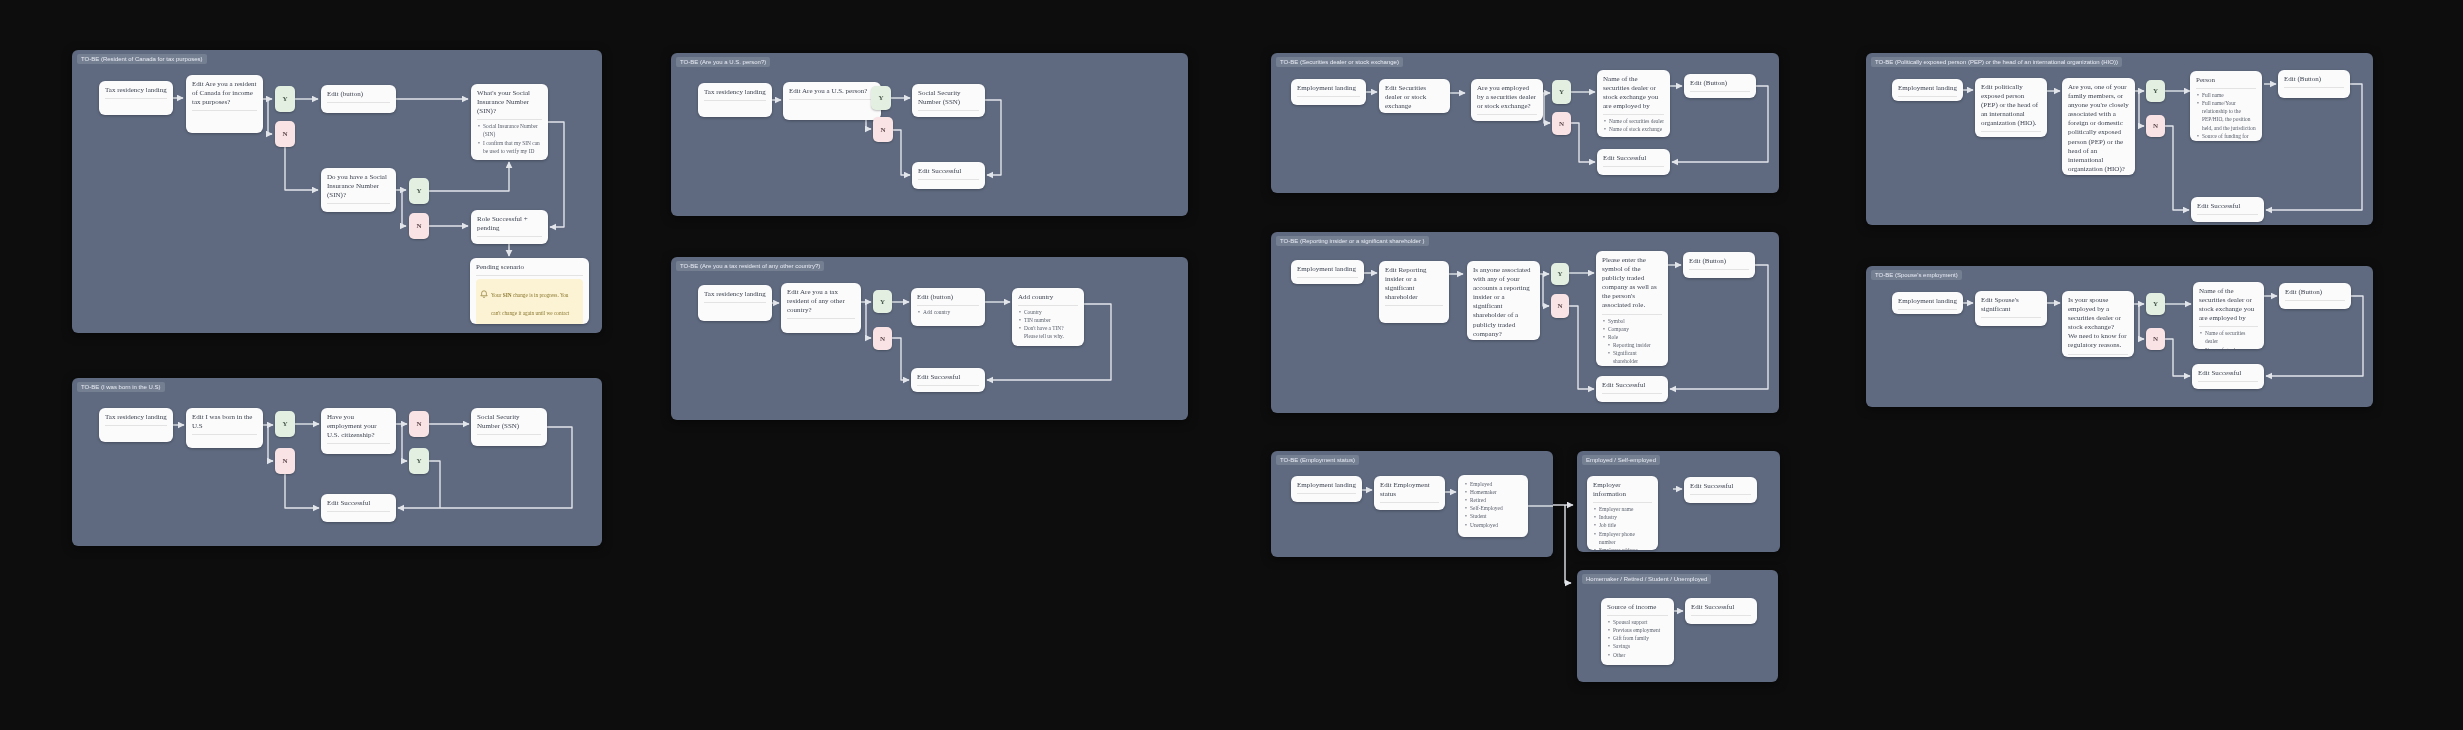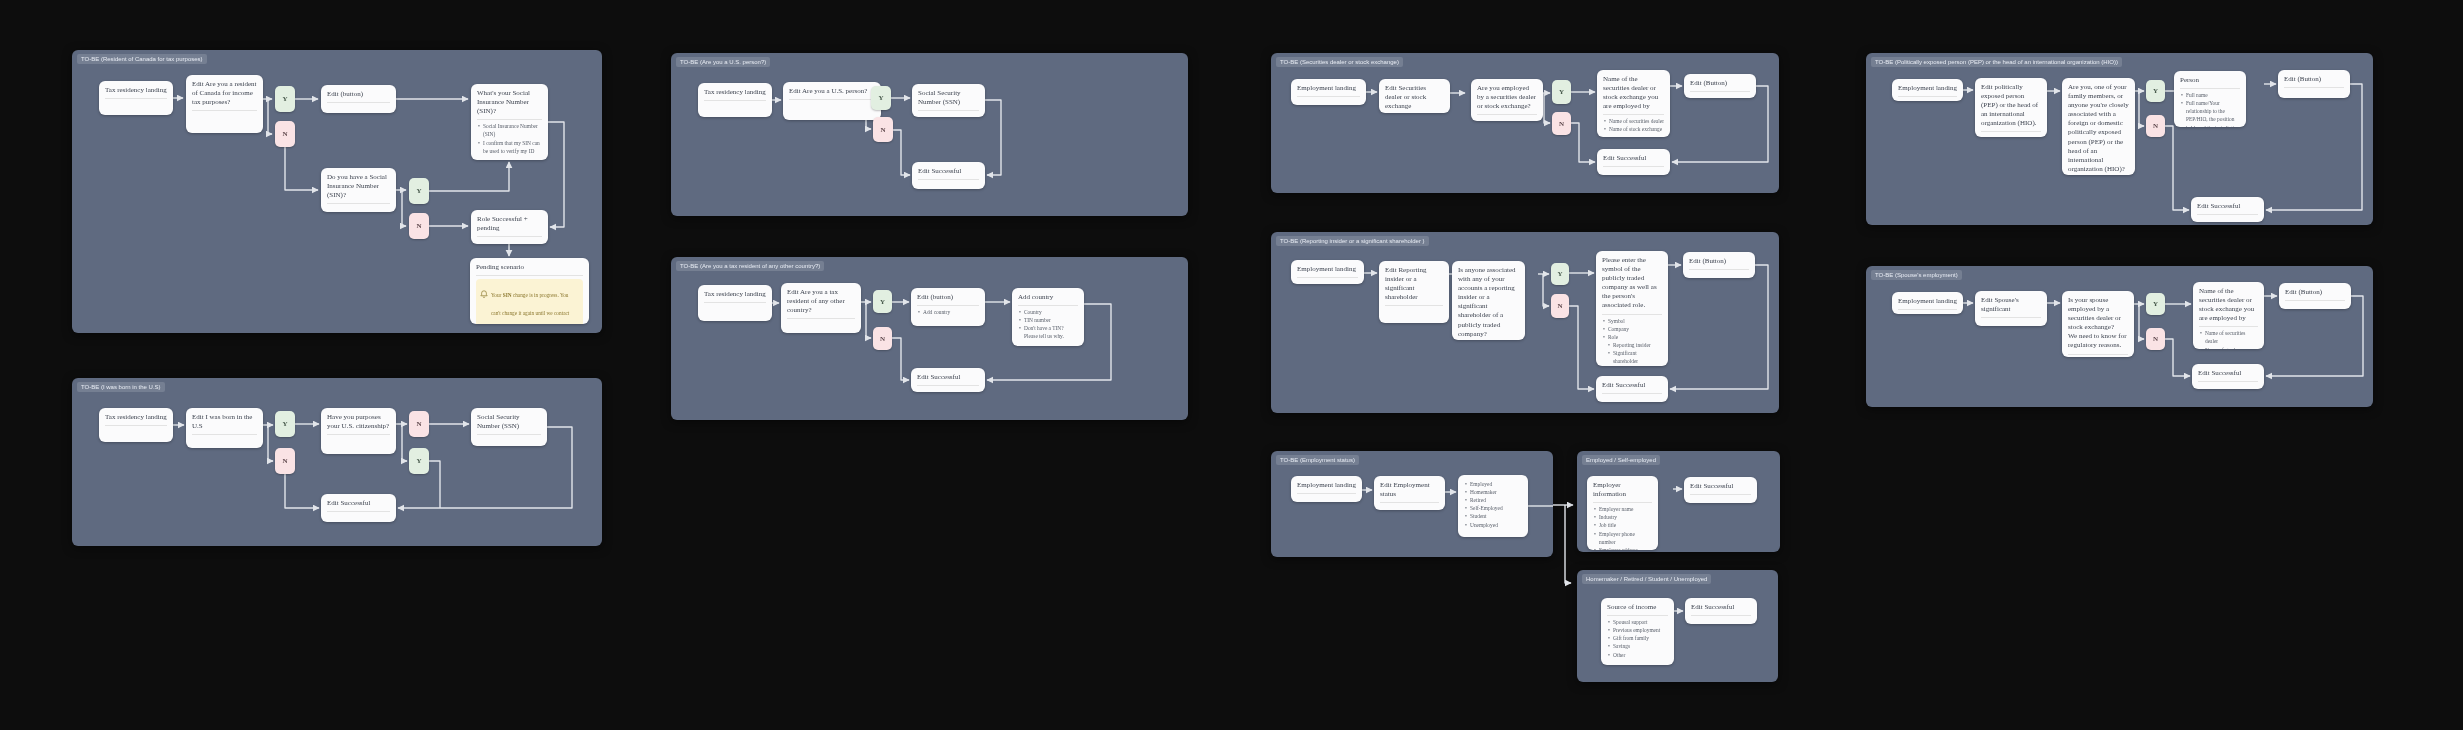--- a/index.html
+++ b/index.html
@@ -123,21 +123,21 @@
     <div class="t">Tax residency landing</div>
     <div class="rule"></div>
   </div>
   <div class="node" style="left:114px;top:30px;width:77px;height:40px">
     <div class="t">Edit I was born in the U.S</div>
     <div class="rule"></div>
   </div>
   <div class="badge y" style="left:203px;top:33px;width:20px;height:26px">Y</div>
   <div class="badge n" style="left:203px;top:70px;width:20px;height:26px">N</div>
   <div class="node" style="left:249px;top:30px;width:75px;height:46px">
-    <div class="t">Have you purposes your U.S. citizenship?</div>
+    <div class="t">Have you employment your U.S. citizenship?</div>
     <div class="rule"></div>
   </div>
   <div class="badge n" style="left:337px;top:33px;width:20px;height:26px">N</div>
   <div class="badge y" style="left:337px;top:70px;width:20px;height:26px">Y</div>
   <div class="node" style="left:399px;top:30px;width:76px;height:38px">
     <div class="t">Social Security Number (SSN)</div>
     <div class="rule"></div>
   </div>
   <div class="node" style="left:249px;top:116px;width:75px;height:28px">
     <div class="t">Edit Successful</div>
@@ -275,21 +275,21 @@
   </svg>
   <div class="tag">TO-BE (Reporting insider or a significant shareholder )</div>
   <div class="node" style="left:20px;top:28px;width:73px;height:24px">
     <div class="t">Employment landing</div>
     <div class="rule"></div>
   </div>
   <div class="node" style="left:108px;top:29px;width:70px;height:62px">
     <div class="t">Edit Reporting insider or a significant shareholder</div>
     <div class="rule"></div>
   </div>
-  <div class="node" style="left:181px;top:29px;width:73px;height:79px">
+  <div class="node" style="left:196px;top:29px;width:73px;height:79px">
     <div class="t">Is anyone associated with any of your accounts a reporting insider or a significant shareholder of a publicly traded company?</div>
 
   </div>
   <div class="badge y" style="left:280px;top:31px;width:18px;height:22px">Y</div>
   <div class="badge n" style="left:280px;top:62px;width:18px;height:24px">N</div>
   <div class="node" style="left:325px;top:19px;width:72px;height:115px">
     <div class="t">Please enter the symbol of the publicly traded company as well as the person's associated role.</div>
     <div class="rule"></div>
     <ul class="blist">
       <li>Symbol</li>
@@ -329,21 +329,21 @@
   <div class="node" style="left:109px;top:25px;width:72px;height:59px">
     <div class="t">Edit politically exposed person (PEP) or the head of an international organization (HIO).</div>
     <div class="rule"></div>
   </div>
   <div class="node" style="left:196px;top:25px;width:73px;height:97px">
     <div class="t">Are you, one of your family members, or anyone you're closely associated with a foreign or domestic politically exposed person (PEP) or the head of an international organization (HIO)?</div>
 
   </div>
   <div class="badge y" style="left:280px;top:27px;width:19px;height:22px">Y</div>
   <div class="badge n" style="left:280px;top:62px;width:19px;height:22px">N</div>
-  <div class="node" style="left:308px;top:18px;width:72px;height:56px">
+  <div class="node" style="left:324px;top:18px;width:72px;height:70px">
     <div class="t">Person</div>
     <div class="rule"></div>
     <ul class="blist">
       <li>Full name</li>
       <li>Full name/Your relationship to the PEP/HIO, the position held, and the jurisdiction</li>
       <li>Source of funding for this account</li>
       <li>Source of wealth</li>
     </ul>
   </div>
   <div class="node" style="left:412px;top:17px;width:72px;height:28px">

